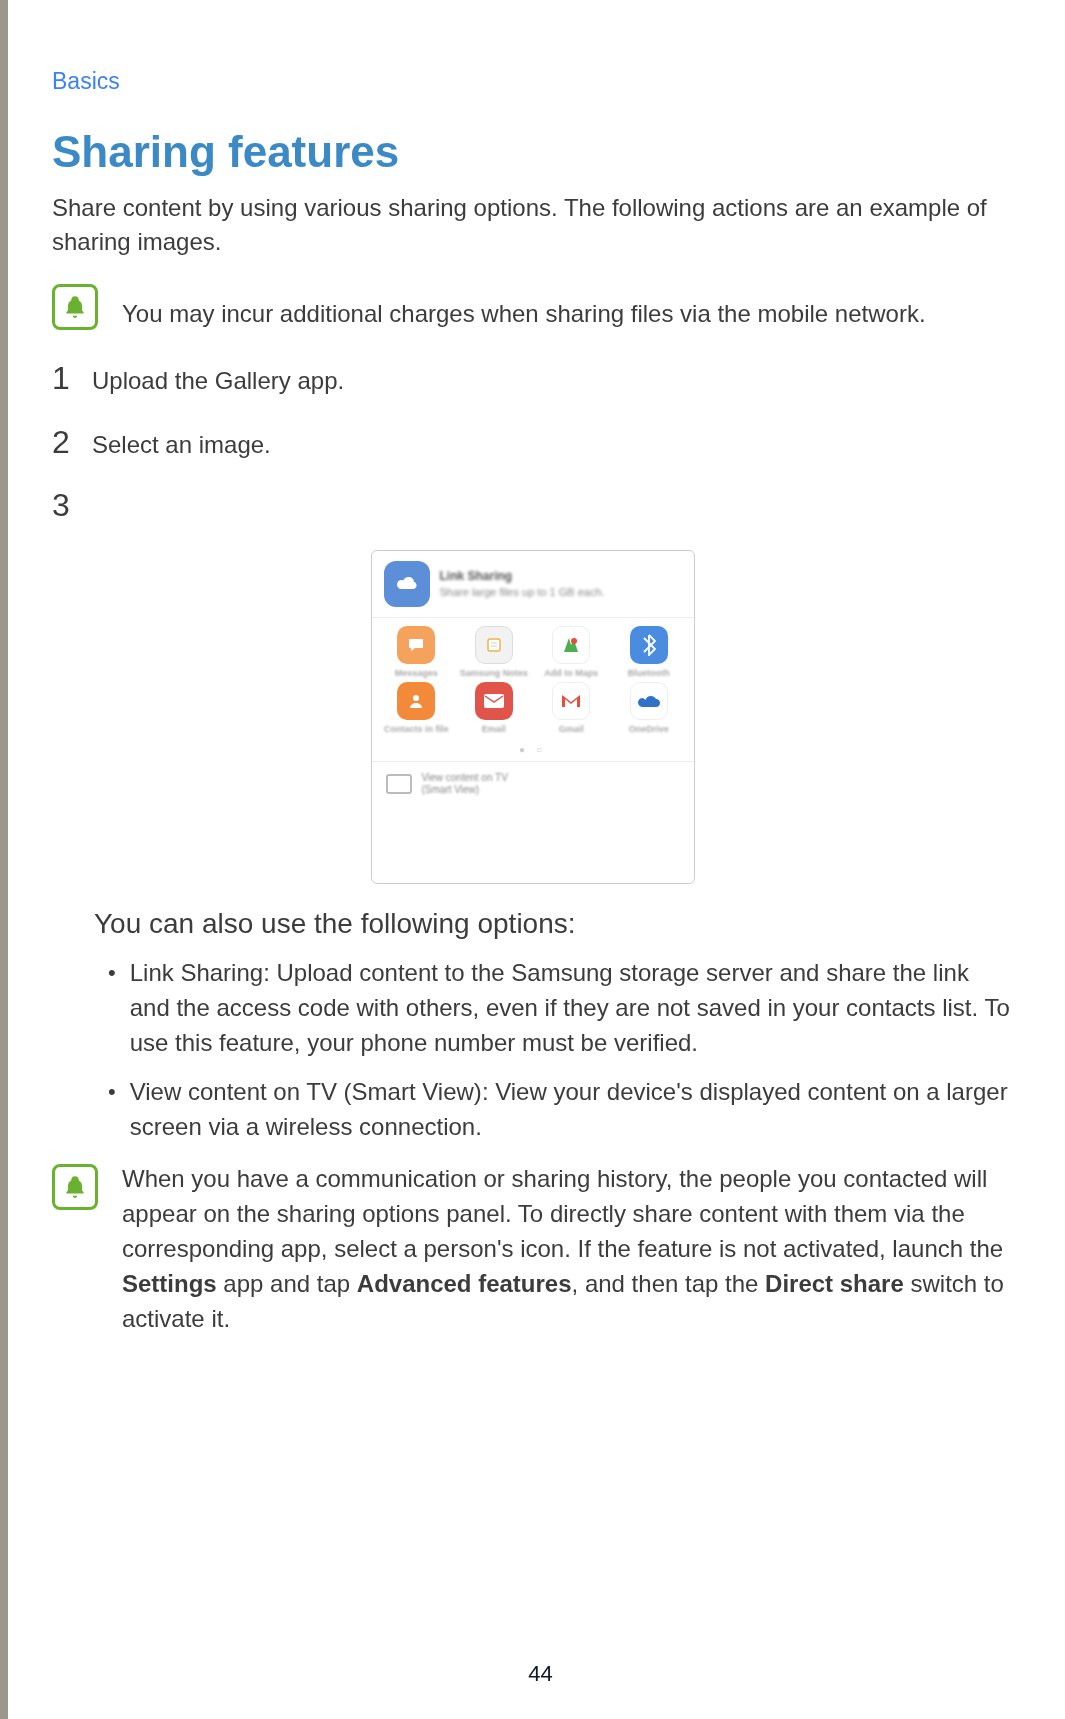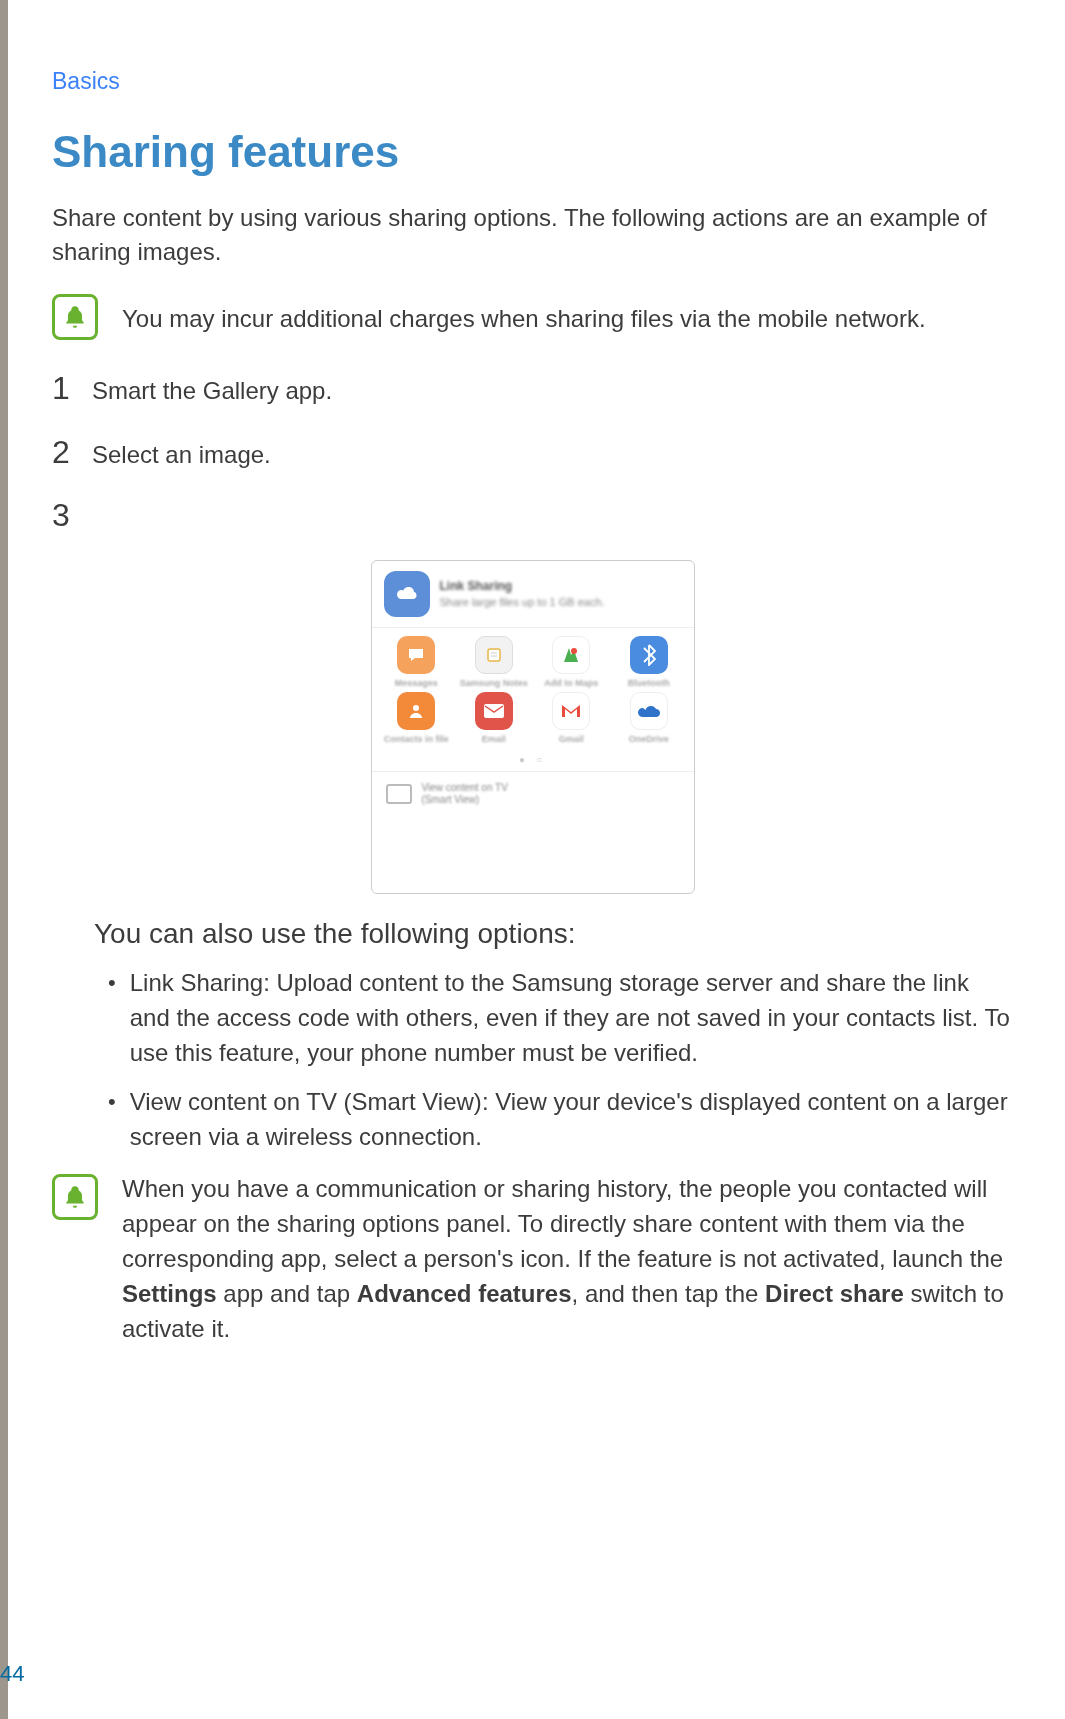--- a/index.html
+++ b/index.html
@@ -23,31 +23,31 @@
   }
   .section-label {
     font-size: 23px;
     color: #3b82f6;
     margin-bottom: 32px;
   }
   .page-title {
     font-size: 44px;
     font-weight: 600;
     color: #3b8ac6;
+    margin-bottom: 14px;
+  }
+  .intro {
+    font-size: 24px;
+    line-height: 1.4;
+    color: #3c3c3c;
     margin-bottom: 24px;
   }
-  .intro {
-    font-size: 24px;
-    line-height: 1.4;
-    color: #3c3c3c;
-    margin-bottom: 24px;
-  }
   .note-row {
     display: flex;
-    align-items: center;
+    align-items: flex-end;
     gap: 24px;
     margin-bottom: 30px;
   }
   .bell-icon {
     flex-shrink: 0;
     width: 46px;
     height: 46px;
     border: 3px solid #68b22f;
     border-radius: 8px;
     display: flex;
@@ -158,23 +158,24 @@
   }
   .note2-text {
     font-size: 24px;
     color: #3c3c3c;
     line-height: 1.45;
   }
   .note2-text b { font-weight: 700; }
   .page-number {
     position: absolute;
     bottom: 32px;
-    left: 0; right: 0;
+    left: 16px; right: 0;
+    text-align: center;
     font-size: 22px;
-    color: #0369a1;
+    color: #0f172a;
   }
 </style>
 </head>
 <body>
 
 <div class="page-border"></div>
 
 <div class="content">
 
   <div class="section-label">Basics</div>
@@ -189,21 +190,21 @@
           <path fill="#68b22f" d="M12 2C10 2 8.5 3.5 8.5 5.5V6C6.5 7 5.5 9 5.5 11v4l-1.5 2v1h16v-1L18.5 15v-4c0-2-1-4-3-5V5.5C15.5 3.5 14 2 12 2zm-2 18c0 1.1.9 2 2 2s2-.9 2-2h-4z"></path>
         </svg>
     </div>
     <div class="note-text">You may incur additional charges when sharing files via the mobile network.</div>
   </div>
 
   <div class="steps">
     <div class="step">
       <div class="step-num">1</div>
       <div class="step-text">
-        <span>Smart the </span><b>Gallery</b><span> app.</span>
+        <span>Upload the </span><b>Gallery</b><span> app.</span>
       </div>
     </div>
     <div class="step">
       <div class="step-num">2</div>
       <div class="step-text">
         <span>Select an image.</span>
       </div>
     </div>
     <div class="step">
       <div class="step-num">3</div>

